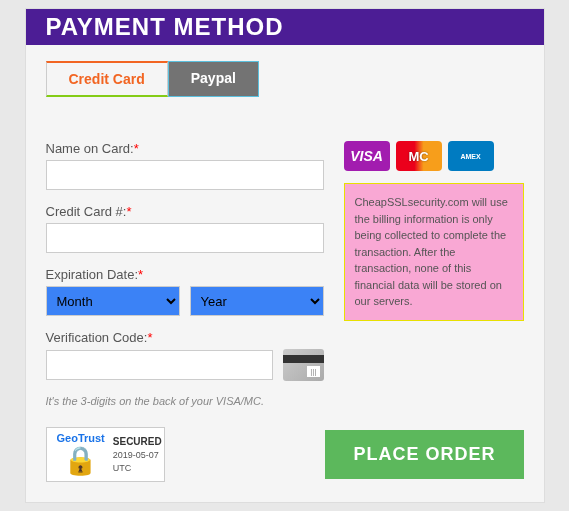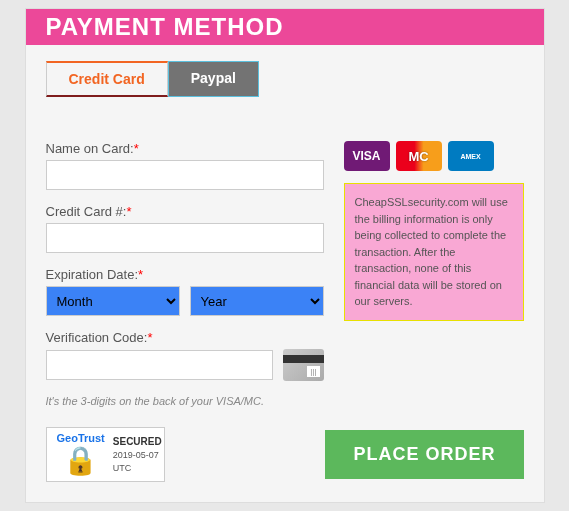--- a/index.html
+++ b/index.html
@@ -11,21 +11,21 @@
       align-items: center;
       min-height: 511px;
       width: 569px;
     }
     .payment-container {
       background: #f5f5f5;
       width: 520px;
       border: 1px solid #ddd;
     }
     .payment-header {
-      background: #ec4899;
+      background: #4c1d95;
       padding: 4px 20px;
     }
     .payment-header h1 {
       color: white;
       font-size: 24px;
       font-weight: bold;
       letter-spacing: 1px;
     }
     .payment-body {
       padding: 16px 20px 20px 20px;
@@ -37,21 +37,21 @@
     .tab {
       padding: 8px 22px;
       font-size: 14px;
       cursor: pointer;
       border: 1px solid #ccc;
       background: white;
       font-weight: bold;
     }
     .tab.active {
       color: #f26522;
-      border-bottom: 2px solid #7f1d1d;
+      border-bottom: 2px solid #84cc16;
       background: #f5f5f5;
       border-top: 2px solid #f26522;
     }
     .tab.paypal {
       background: #737373;
       color: white;
       border: 1px solid #5bc0de;
     }
     .content-row {
       display: flex;
@@ -156,22 +156,23 @@
       height: 30px;
       border-radius: 4px;
       display: flex;
       align-items: center;
       justify-content: center;
       font-size: 9px;
       font-weight: bold;
       color: white;
     }
     .visa-logo {
-      background: #701a75;
-      font-size: 12px;
+      background: #a21caf;
+      font-size: 14px;
+      font-style: italic;
     }
     .mc-logo {
       background: linear-gradient(90deg, #eb001b 40%, #f79e1b 60%);
       font-size: 13px;
       text-shadow: 0 0 2px rgba(0,0,0,0.5);
     }
     .amex-logo {
       background: #007bc1;
       font-size: 7px;
       text-align: center;

